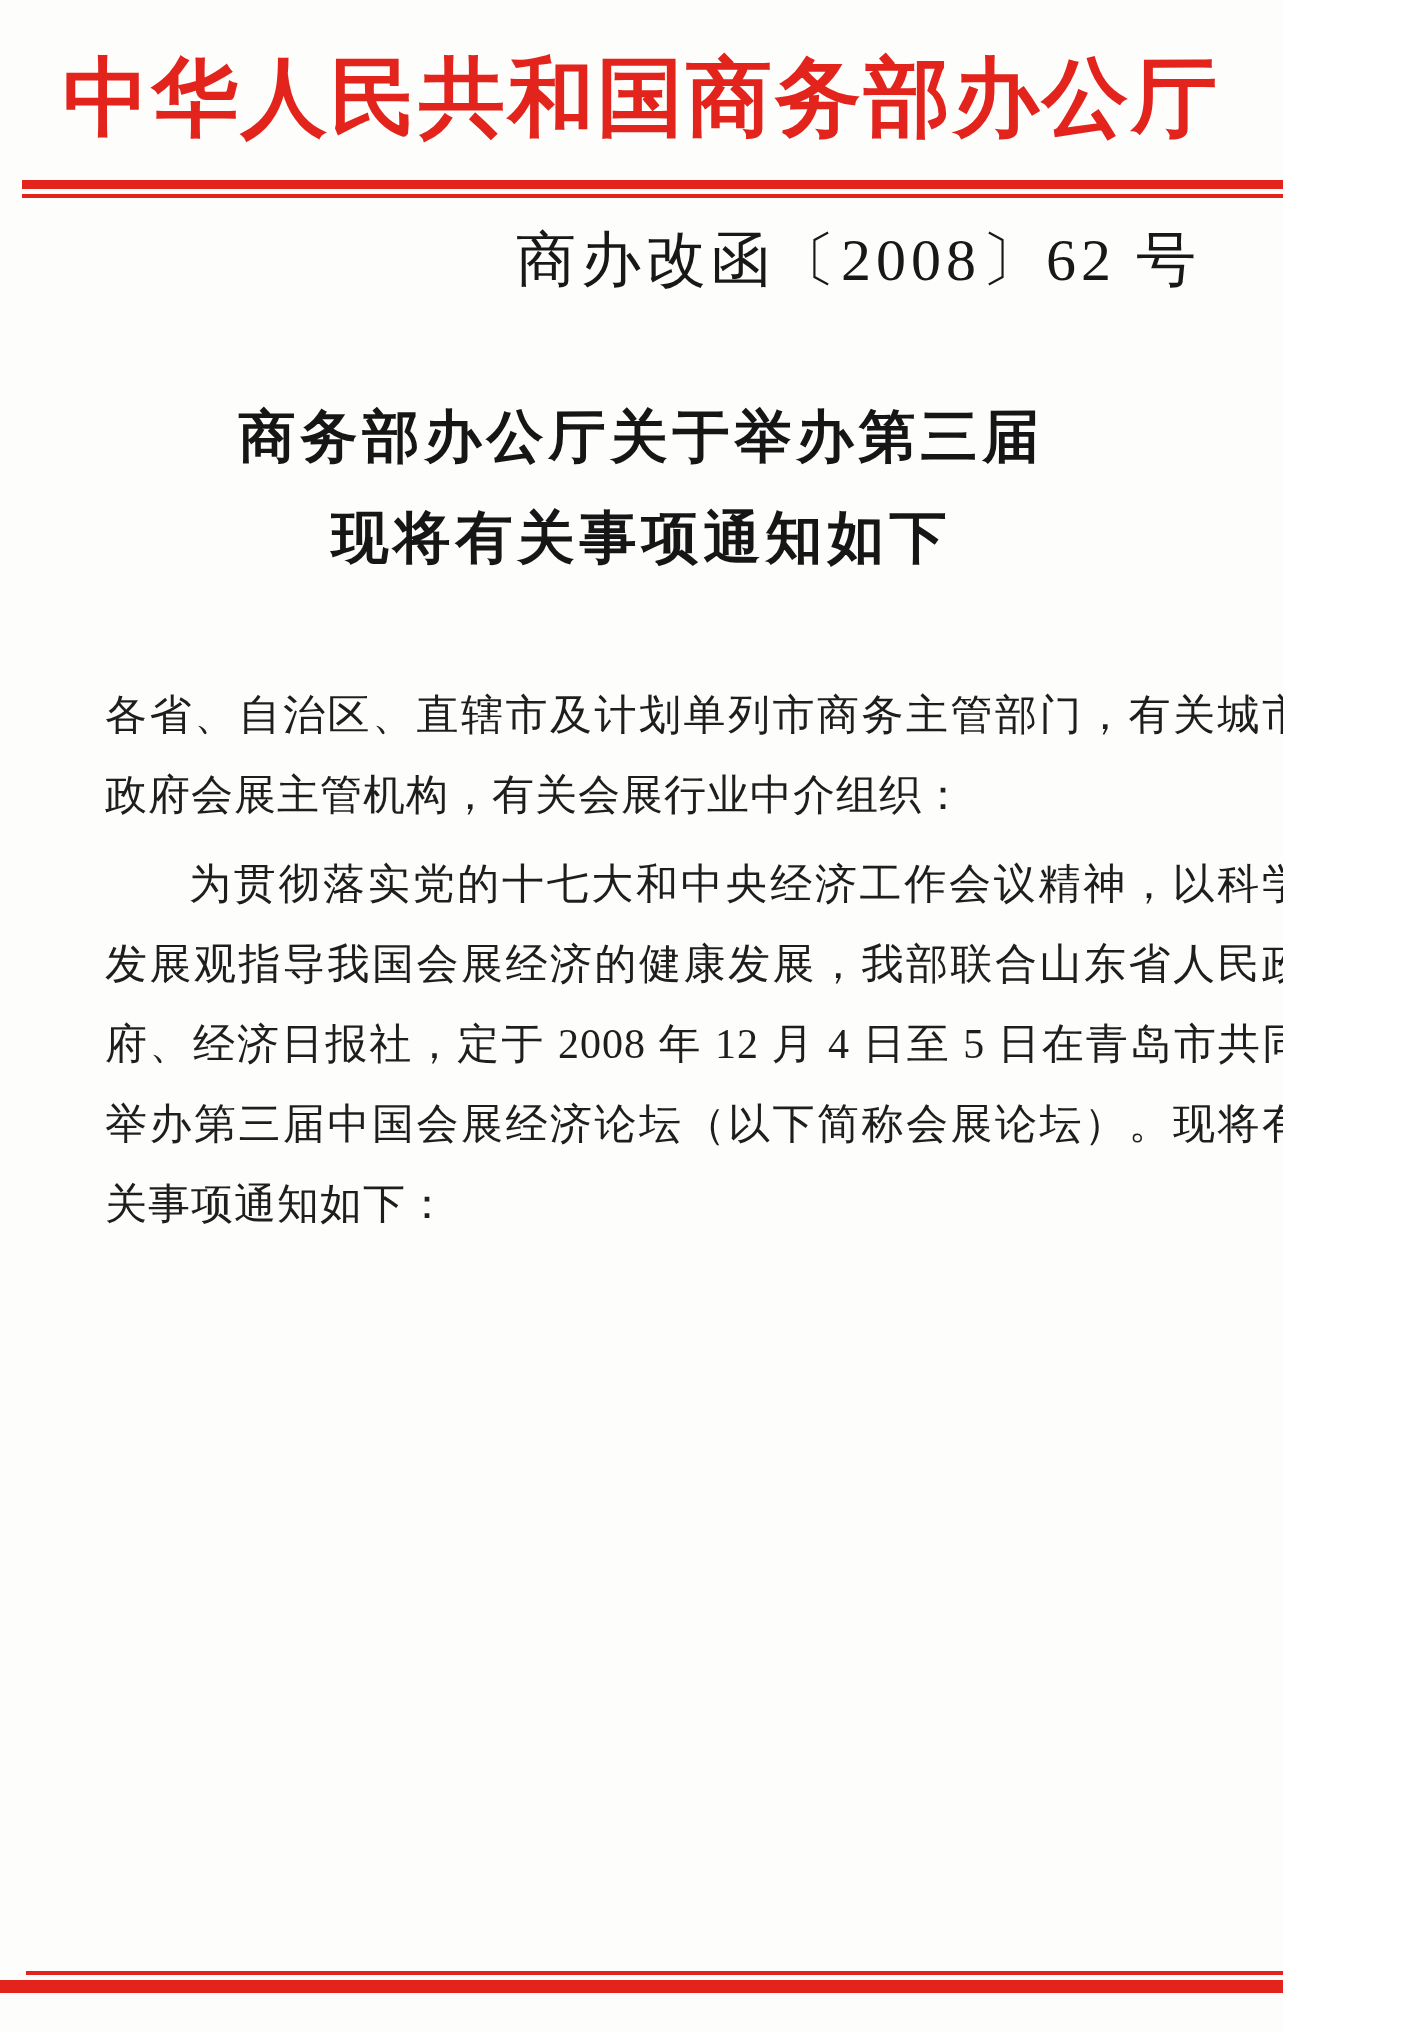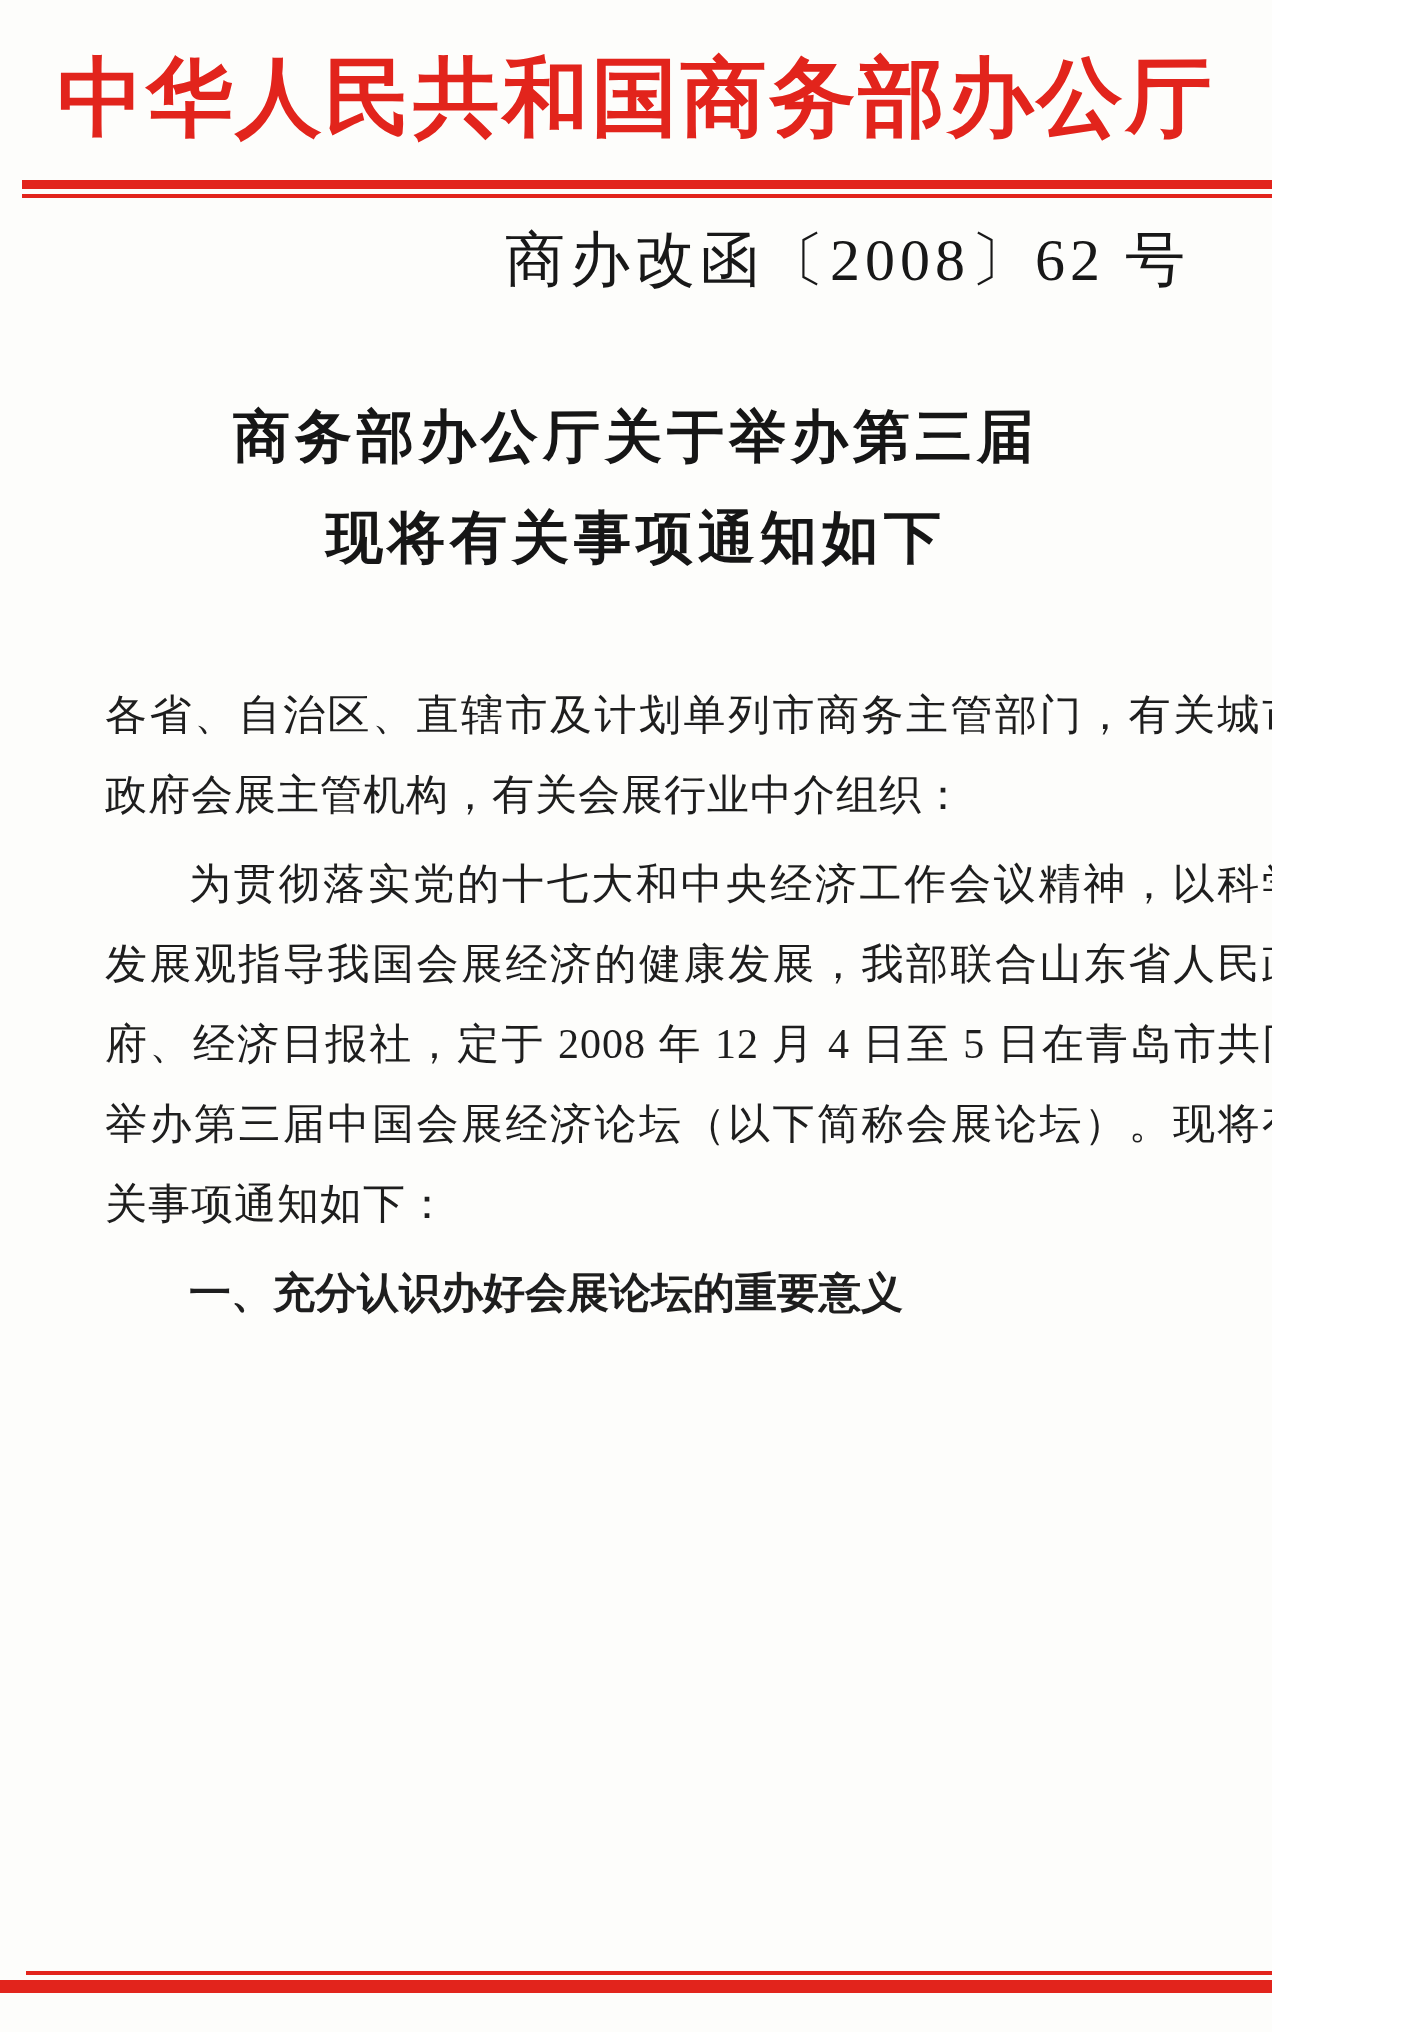--- a/index.html
+++ b/index.html
@@ -4,20 +4,21 @@
 <style>
   html, body { margin: 0; padding: 0; }
   .page {
     position: relative;
     width: 1272px;
     height: 2032px;
     background: #fdfdfb;
     overflow: hidden;
     font-family: "Liberation Serif", "DejaVu Serif", serif;
     color: #1b1b1b;
+    padding-left: 11px;
   }
   .letterhead {
     position: absolute;
     top: 40px;
     left: 0;
     width: 100%;
     text-align: center;
     font-size: 86px;
     font-weight: bold;
     letter-spacing: 3px;
@@ -84,19 +85,18 @@
   <div class="doc-number">商办改函〔2008〕62 号</div>
 
   <div class="doc-title">
     <div>商务部办公厅关于举办第三届</div>
     <div>现将有关事项通知如下</div>
   </div>
 
   <div class="body-text">
     <p class="salutation">各省、自治区、直辖市及计划单列市商务主管部门，有关城市政府会展主管机构，有关会展行业中介组织：</p>
     <p class="indent">为贯彻落实党的十七大和中央经济工作会议精神，以科学发展观指导我国会展经济的健康发展，我部联合山东省人民政府、经济日报社，定于 2008 年 12 月 4 日至 5 日在青岛市共同举办第三届中国会展经济论坛（以下简称会展论坛）。现将有关事项通知如下：</p>
-    <p class="indent heading">一、充分认识办好会展论坛的重要意义</p>
   </div>
 
   <div class="rule rule-bottom-thin"></div>
   <div class="rule rule-bottom-thick"></div>
 
 </div>
 
 </body></html>

